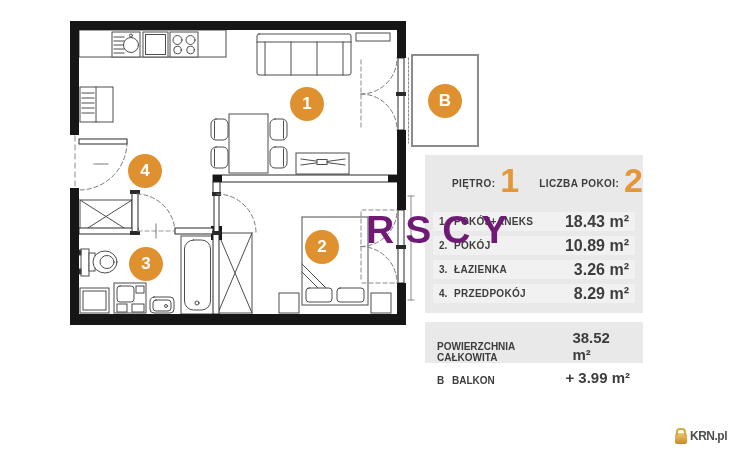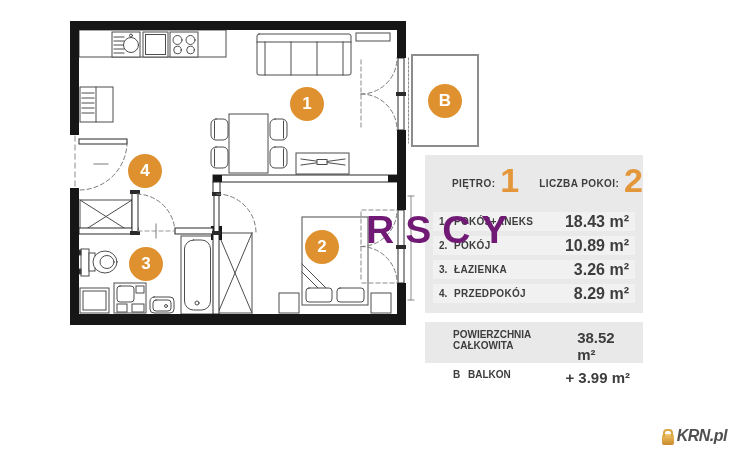--- a/index.html
+++ b/index.html
@@ -23,33 +23,33 @@
   .head-label{font-size:10px;font-weight:bold;letter-spacing:.4px;margin-bottom:6px;}
   .head-digit{font-size:34px;line-height:30px;font-weight:bold;color:#E4973A;margin-left:5px;}
   .head-gap{margin-left:20px;text-align:center;}
   #room-rows{position:absolute;left:8px;right:8px;top:57px;}
   .room-row{height:19px;margin-bottom:5px;background:#f1f1f1;display:flex;align-items:center;
             padding:0 6px;font-size:10px;font-weight:bold;}
   .room-no{width:15px;}
   .room-name{letter-spacing:.3px;}
   .room-area{margin-left:auto;font-size:16px;}
   #panel-total{left:425px;top:322px;width:218px;height:41px;}
-  .total-row{display:flex;align-items:flex-start;padding:0 13px 0 28px;font-weight:bold;}
+  .total-row{display:flex;align-items:flex-end;padding:0 13px 0 12px;font-weight:bold;}
   .total-row.first{padding-top:7px;font-size:10px;}
   .total-row.second{padding-top:6px;font-size:10px;}
   .total-val{margin-left:auto;font-size:15px;}
   .bal-letter{width:15px;}
 
   
   #logo{position:absolute;right:13px;top:427px;display:flex;align-items:center;gap:3px;z-index:6;}
   #lock-icon{width:12px;height:11px;background:linear-gradient(#f2c76d,#c8892a);
              border-radius:2px;position:relative;margin-top:6px;}
   #lock-icon:before{content:'';position:absolute;top:-5px;left:1px;width:6px;height:6px;
              border:2px solid #d8a845;border-bottom:none;border-radius:4px 4px 0 0;}
-  #logo-text{font-size:16px;font-weight:bold;color:#4f4f4f;letter-spacing:-0.5px;font-style:italic;}
+  #logo-text{font-size:12px;font-weight:bold;color:#4f4f4f;letter-spacing:-0.5px;}
 </style>
 </head>
 <body>
 
 <div id="canvas">
 
   <svg id="plan-svg" width="740" height="462" viewBox="0 0 740 462" fill="none" stroke-linecap="square">
 
     <g stroke="#4d4d4d" stroke-width="1" fill="#ffffff">
 

